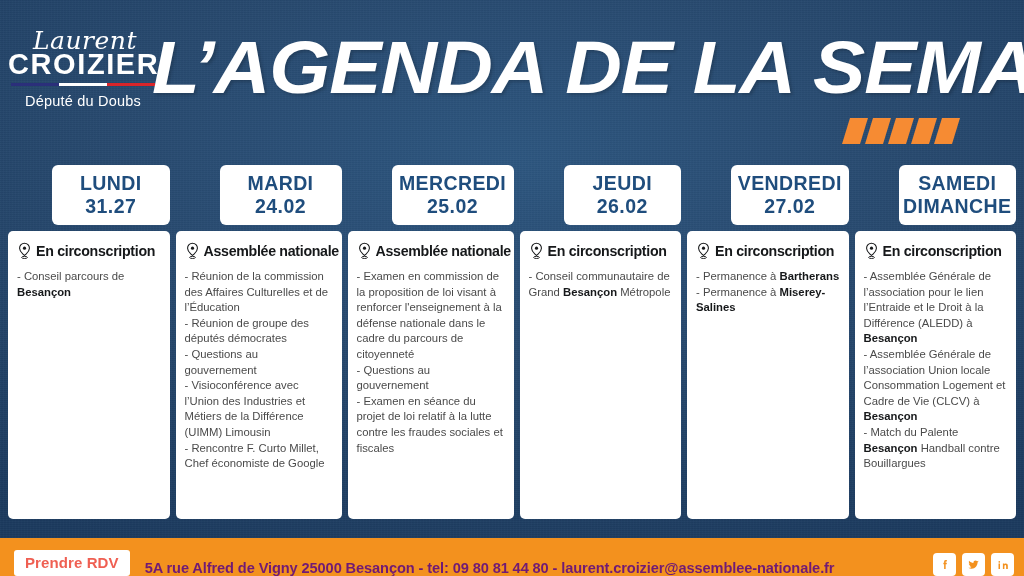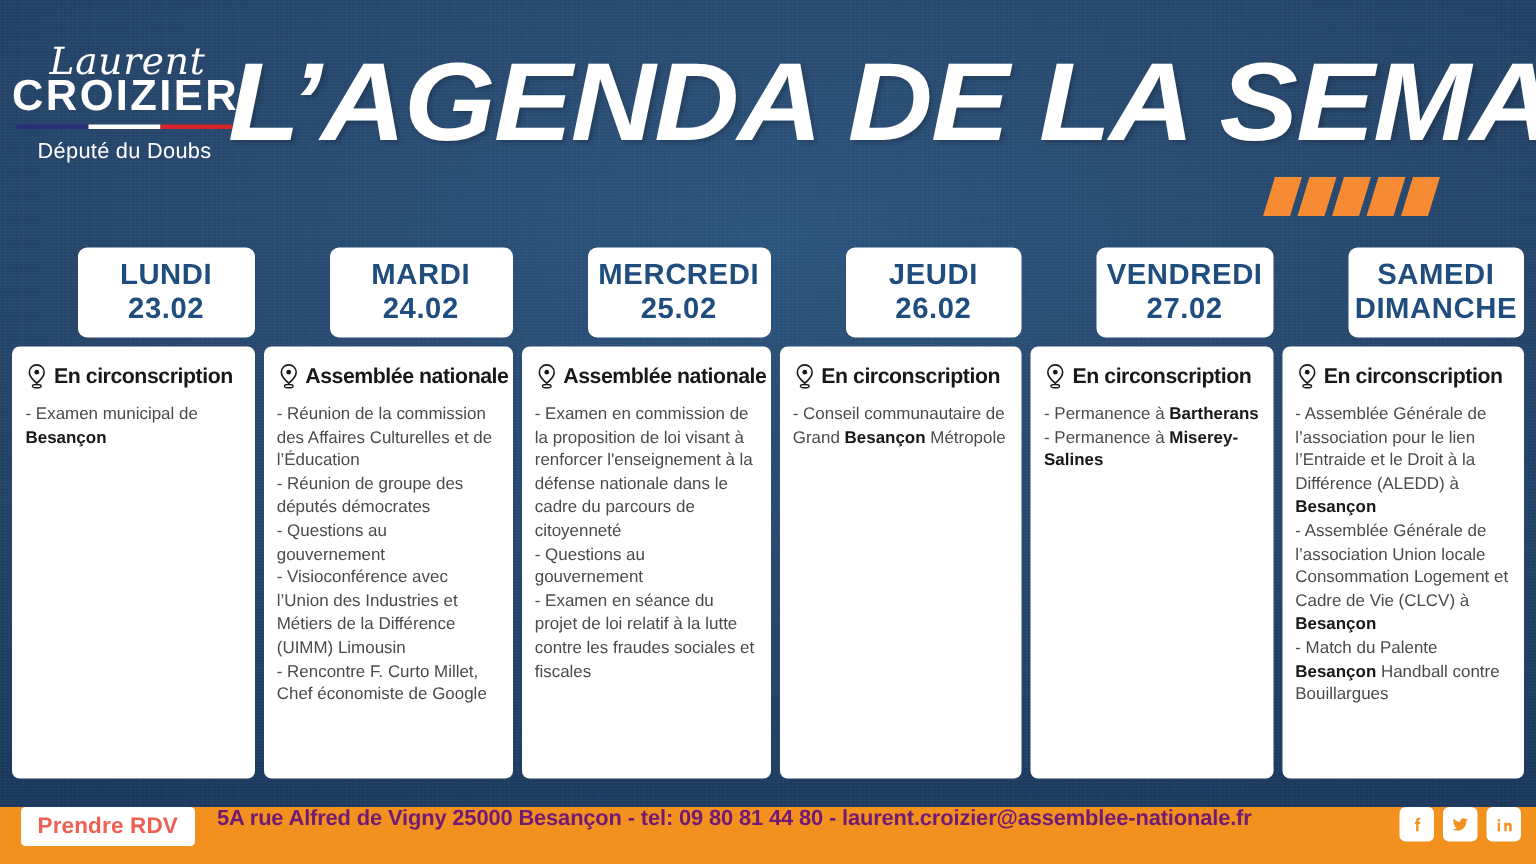--- a/index.html
+++ b/index.html
@@ -175,21 +175,21 @@
   .card-body p { margin: 0; }
 
   
   .footer {
     position: absolute;
     left: 0; bottom: 0;
     width: 1024px;
     height: 38px;
     background: #f3911e;
     display: flex;
-    align-items: flex-start;
+    align-items: flex-end;
     z-index: 3;
   }
   .rdv-btn {
     margin-left: 14px;
     background: #ffffff;
     color: #ef5f52;
     font-weight: bold;
     font-size: 15px;
     letter-spacing: 0.1px;
     padding: 3px 11px 4px 11px;
@@ -248,33 +248,33 @@
       <i style="background: rgb(246, 139, 51);"></i>
       <i style="background: rgb(246, 139, 51);"></i>
       <i style="background: rgb(246, 139, 51);"></i>
     </div>
   </div>
 
   <div class="grid" id="week-grid">
       <div class="col">
         <div class="day-head">
           <div>LUNDI</div>
-          <div class="dl2">23.02</div>
+          <div class="dl2">31.27</div>
         </div>
         <div class="card">
           <div class="card-title">
             <svg class="pin" width="15" height="18" viewBox="0 0 24 28">
               <path d="M12 1.6C7.6 1.6 4.1 5.1 4.1 9.5c0 3.6 2.6 6.8 5.4 9.4.9.8 1.8 1.6 2.5 2.2.7-.6 1.6-1.4 2.5-2.2 2.8-2.6 5.4-5.8 5.4-9.4 0-4.4-3.5-7.9-7.9-7.9z" fill="none" stroke="#16181a" stroke-width="1.7"></path>
               <circle cx="12" cy="9.4" r="2.5" fill="#16181a"></circle>
               <ellipse cx="12" cy="24.3" rx="4.6" ry="1.7" fill="none" stroke="#16181a" stroke-width="1.5"></ellipse>
             </svg>
             <span>En circonscription</span>
           </div>
           <div class="card-body">
-            <p><span>- Examen municipal de </span><b>Besançon</b></p>
+            <p><span>- Conseil parcours de </span><b>Besançon</b></p>
           </div>
         </div>
       </div>
       <div class="col">
         <div class="day-head">
           <div>MARDI</div>
           <div class="dl2">24.02</div>
         </div>
         <div class="card">
           <div class="card-title">

